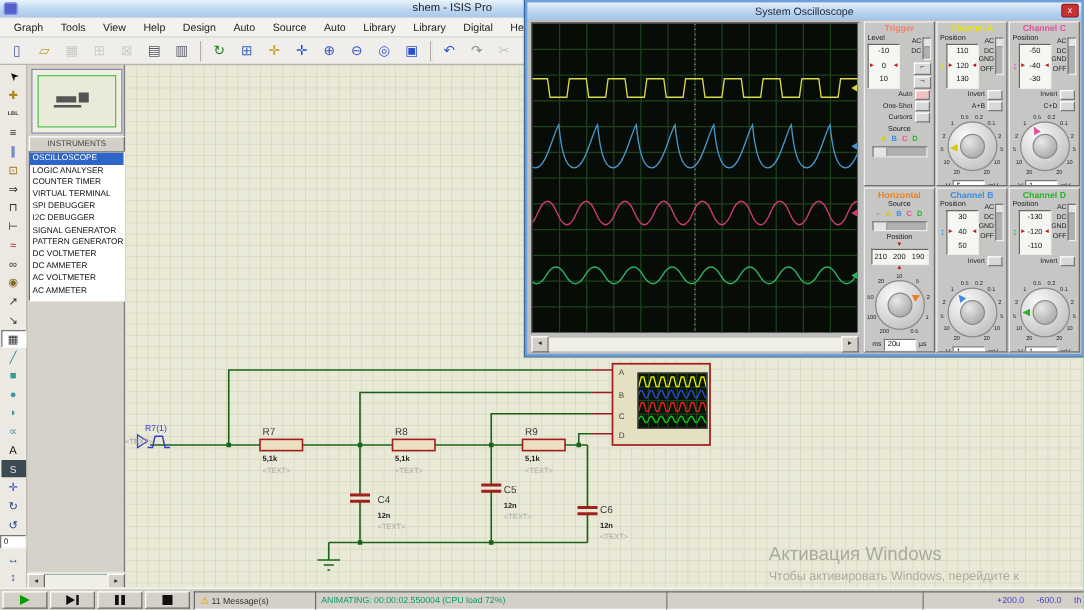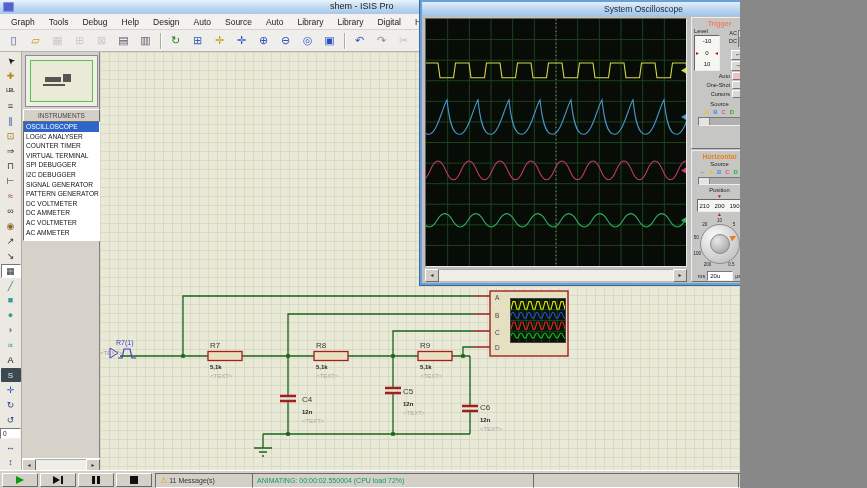--- a/index.html
+++ b/index.html
@@ -1,16 +1,16 @@
 <!DOCTYPE html>
 <html><head>
 <meta charset="utf-8">
 <style>
   html,body{margin:0;padding:0;background:#888;}
-  #root{position:relative;width:740px;height:488px;overflow:hidden;font-family:"Liberation Sans",sans-serif;background:#86efac;cursor:default;}
+  #root{position:relative;width:867px;height:488px;overflow:hidden;font-family:"Liberation Sans",sans-serif;background:#86efac;cursor:default;}
   
   #titlebar{position:absolute;left:0;top:0;width:867px;height:14px;background:linear-gradient(#eaf4fd,#bcd7f0 55%,#a9c8ea);border-bottom:1px solid #8fb3d8;}
   #app-icon{position:absolute;left:3px;top:2px;width:11px;height:10px;background:#5560c8;border-radius:2px;box-shadow:inset 0 0 0 1px #8890e8;}
   #window-title{position:absolute;left:330px;top:1px;width:92px;height:12px;font-size:9px;color:#222;white-space:nowrap;overflow:hidden;}
   #menubar{position:absolute;left:0;top:14px;width:867px;height:16px;background:#f4f2ef;border-bottom:1px solid #d8d4cc;display:flex;align-items:center;padding-left:4px;box-sizing:border-box;}
   .menu-item{font-size:8.5px;color:#222;padding:2px 7px;}
   #toolbar{position:absolute;left:0;top:30px;width:867px;height:22px;background:#f0eeea;border-bottom:1px solid #b8b4ac;display:flex;align-items:center;padding-left:3px;box-sizing:border-box;overflow:hidden;}
   .tb-btn{width:19px;height:18px;display:flex;align-items:center;justify-content:center;font-size:11px;border:1px solid transparent;margin-right:1px;}
   .tb-btn.disabled{opacity:.42;}
   .tb-sep{width:1px;height:16px;background:#b0aca4;margin:0 3px;border-right:1px solid #fff;}
@@ -111,21 +111,21 @@
 <div id="root">
 
   <div id="titlebar">
     <div id="app-icon"></div>
     <div id="window-title">shem - ISIS Pro</div>
   </div>
 
   <div id="menubar">
       <span class="menu-item">Graph</span>
       <span class="menu-item">Tools</span>
-      <span class="menu-item">Debug</span>
+      <span class="menu-item">View</span>
       <span class="menu-item">Help</span>
       <span class="menu-item">Design</span>
       <span class="menu-item">Auto</span>
       <span class="menu-item">Source</span>
       <span class="menu-item">Auto</span>
       <span class="menu-item">Library</span>
       <span class="menu-item">Library</span>
       <span class="menu-item">Digital</span>
       <span class="menu-item">Help</span>
     </div>
@@ -306,20 +306,25 @@
           <line x1="38.57142857142857" y1="0" x2="38.57142857142857" y2="43" stroke="#1d421d" stroke-width="1"></line>
           <line x1="46.285714285714285" y1="0" x2="46.285714285714285" y2="43" stroke="#1d421d" stroke-width="1"></line>
           <line x1="0" y1="10.75" x2="54" y2="10.75" stroke="#1d421d" stroke-width="1"></line>
           <line x1="0" y1="21.5" x2="54" y2="21.5" stroke="#1d421d" stroke-width="1"></line>
           <line x1="0" y1="32.25" x2="54" y2="32.25" stroke="#1d421d" stroke-width="1"></line>
           <path d="M-8.0,10.3 L-6.0,2.6 L-4.0,2.6 L-2.0,10.3 L0.0,10.3 L2.0,2.6 L4.0,2.6 L6.0,10.3 L8.0,10.3 L10.0,2.6 L12.0,2.6 L14.0,10.3 L16.0,10.3 L18.0,2.6 L20.0,2.6 L22.0,10.3 L24.0,10.3 L26.0,2.6 L28.0,2.6 L30.0,10.3 L32.0,10.3 L34.0,2.6 L36.0,2.6 L38.0,10.3 L40.0,10.3 L42.0,2.6 L44.0,2.6 L46.0,10.3 L48.0,10.3 L50.0,2.6 L52.0,2.6 L54.0,10.3 L56.0,10.3 L58.0,2.6 L60.0,2.6 L62.0,10.3 L64.0,10.3" fill="none" stroke="#e8e800" stroke-width="1.1"></path>
           <path d="M-8.0,16.3 Q-6.0,10.3 -4.0,16.3 Q-2.0,22.4 0.0,16.3 Q2.0,10.3 4.0,16.3 Q6.0,22.4 8.0,16.3 Q10.0,10.3 12.0,16.3 Q14.0,22.4 16.0,16.3 Q18.0,10.3 20.0,16.3 Q22.0,22.4 24.0,16.3 Q26.0,10.3 28.0,16.3 Q30.0,22.4 32.0,16.3 Q34.0,10.3 36.0,16.3 Q38.0,22.4 40.0,16.3 Q42.0,10.3 44.0,16.3 Q46.0,22.4 48.0,16.3 Q50.0,10.3 52.0,16.3 Q54.0,22.4 56.0,16.3 Q58.0,10.3 60.0,16.3 Q62.0,22.4 64.0,16.3" fill="none" stroke="#2850e8" stroke-width="1.1"></path>
           <path d="M-8.0,30.1 L-6.0,23.2 L-4.0,23.2 L-2.0,30.1 L0.0,30.1 L2.0,23.2 L4.0,23.2 L6.0,30.1 L8.0,30.1 L10.0,23.2 L12.0,23.2 L14.0,30.1 L16.0,30.1 L18.0,23.2 L20.0,23.2 L22.0,30.1 L24.0,30.1 L26.0,23.2 L28.0,23.2 L30.0,30.1 L32.0,30.1 L34.0,23.2 L36.0,23.2 L38.0,30.1 L40.0,30.1 L42.0,23.2 L44.0,23.2 L46.0,30.1 L48.0,30.1 L50.0,23.2 L52.0,23.2 L54.0,30.1 L56.0,30.1 L58.0,23.2 L60.0,23.2 L62.0,30.1 L64.0,30.1" fill="none" stroke="#e82020" stroke-width="1.1"></path>
           <path d="M-8.0,36.5 Q-6.0,31.4 -4.0,36.5 Q-2.0,41.7 0.0,36.5 Q2.0,31.4 4.0,36.5 Q6.0,41.7 8.0,36.5 Q10.0,31.4 12.0,36.5 Q14.0,41.7 16.0,36.5 Q18.0,31.4 20.0,36.5 Q22.0,41.7 24.0,36.5 Q26.0,31.4 28.0,36.5 Q30.0,41.7 32.0,36.5 Q34.0,31.4 36.0,36.5 Q38.0,41.7 40.0,36.5 Q42.0,31.4 44.0,36.5 Q46.0,41.7 48.0,36.5 Q50.0,31.4 52.0,36.5 Q54.0,41.7 56.0,36.5 Q58.0,31.4 60.0,36.5 Q62.0,41.7 64.0,36.5" fill="none" stroke="#10c818" stroke-width="1.1"></path>
         </svg></div>
+    <div id="watermark">
+      <div class="wm-title">Активация Windows</div>
+      <div class="wm-line">Чтобы активировать Windows, перейдите к</div>
+      <div class="wm-line">параметрам компьютера</div>
+    </div>
   </div>
 
   <div id="statusbar">
     <div id="sim-group">
       <div class="sim-btn">
           <span class="shape-play"></span>
         </div>
       <div class="sim-btn">
           <span class="shape-step">
             <b></b>

